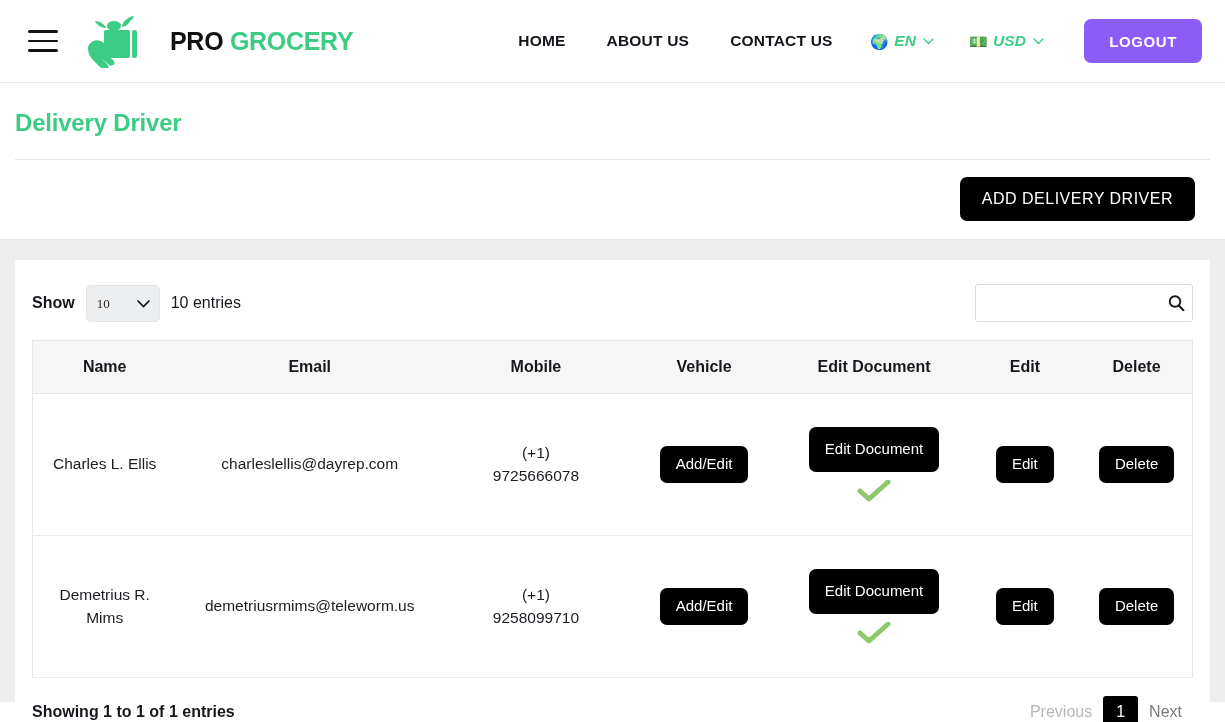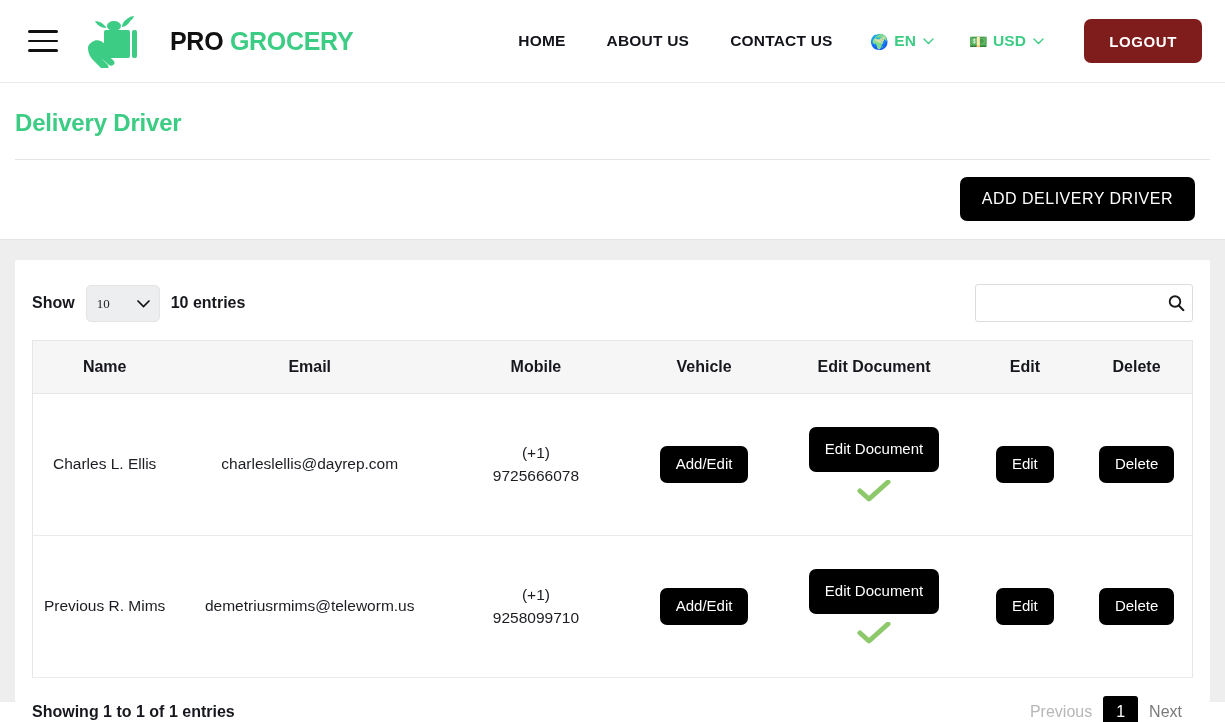--- a/index.html
+++ b/index.html
@@ -54,29 +54,29 @@
     letter-spacing: 0.2px; text-decoration: none;
     padding: 0 13px; white-space: nowrap; cursor: pointer;
   }
   .nav-link:first-child { padding-left: 6px; }
   .nav-picker {
     display: flex; align-items: center; gap: 5px;
     padding: 0 10px; cursor: pointer; white-space: nowrap;
   }
   .nav-picker .flag { font-size: 15px; line-height: 1; }
   .nav-picker .pick-label {
-    font-size: 15.5px; font-weight: 700; color: #3ccc84; letter-spacing: 0.2px;
+    font-size: 15.5px; font-weight: 700; color: #3ccc84; letter-spacing: 0.2px; font-style: italic;
   }
   .chev-down {
     width: 11px; height: 7px; margin-left: 2px; display: inline-block;
   }
   .chev-down svg { display: block; }
   .logout-btn {
     margin-left: 15px;
-    background: #7f1d1d; color: #ffffff;
+    background: #8b5cf6; color: #ffffff;
     border: none; border-radius: 7px;
     height: 44px; padding: 0 25px;
     font-family: "Liberation Sans", sans-serif;
     font-size: 15px; font-weight: 700; letter-spacing: 0.6px;
     cursor: pointer; white-space: nowrap;
   }
 
   
   .title-wrap {
     padding: 26px 15px 0 15px;
@@ -136,21 +136,21 @@
     padding: 0 10px;
     font-family: "Liberation Serif", serif;
     font-size: 13px; color: #222;
     cursor: pointer;
   }
   .select-wrap { position: relative; display: inline-block; }
   .select-wrap .sel-chev {
     position: absolute; right: 10px; top: 50%;
     transform: translateY(-50%); pointer-events: none;
   }
-  .entries-label { font-size: 16px; font-weight: 700; color: #16181d; }
+  .entries-label { font-size: 16px; font-weight: 400; color: #16181d; }
 
   .search-wrap {
     position: relative;
     width: 218px; height: 38px;
   }
   .search-input {
     width: 100%; height: 100%;
     border: 1px solid #dcdcdc; border-radius: 3px;
     background: #ffffff;
     padding: 0 34px 0 10px;
@@ -366,21 +366,21 @@
           </td>
           <td>
             <button class="cell-btn">Edit</button>
           </td>
           <td>
             <button class="cell-btn">Delete</button>
           </td>
         </tr>
 
         <tr>
-          <td>Previous R. Mims</td>
+          <td>Demetrius R. Mims</td>
           <td>demetriusrmims@teleworm.us</td>
           <td>
             <span>(+1)</span><br>
             <span>9258099710</span>
           </td>
           <td>
             <button class="cell-btn">Add/Edit</button>
           </td>
           <td>
             <div class="doc-cell">

